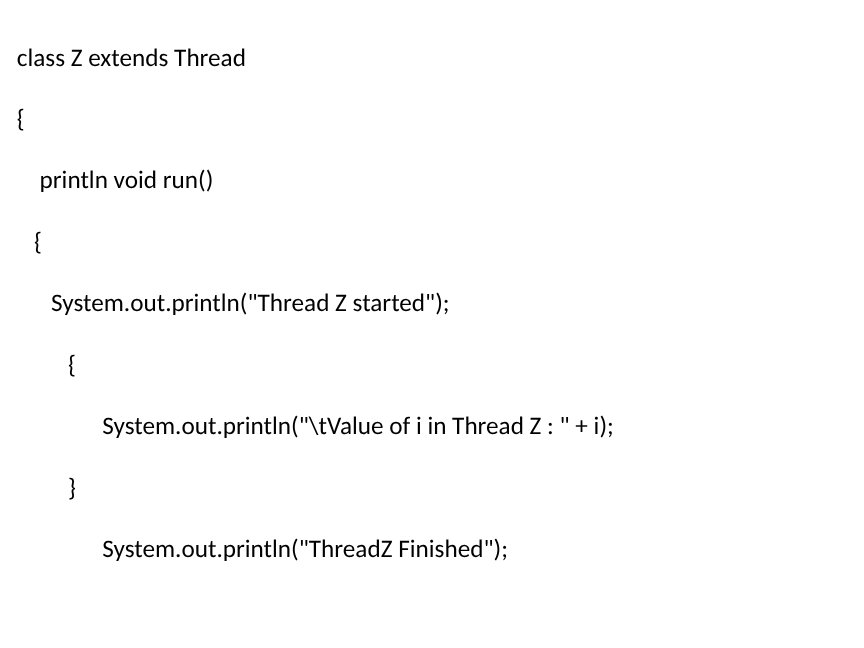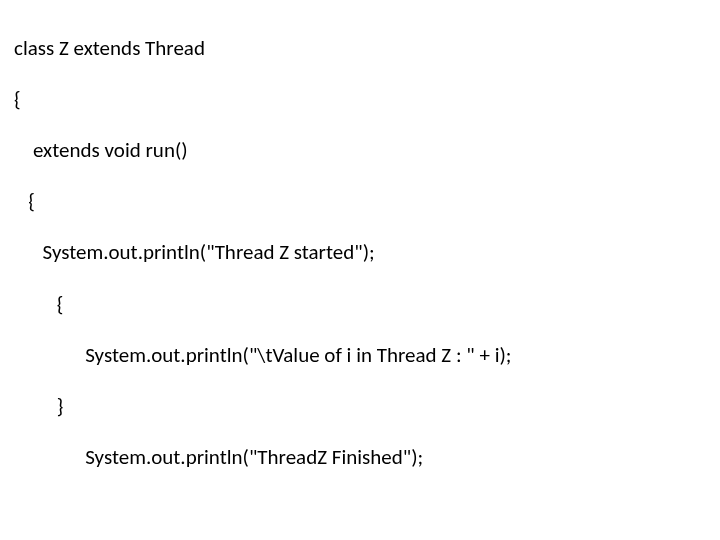--- a/index.html
+++ b/index.html
@@ -22,21 +22,21 @@
     white-space: pre;
   }
   .line { display: block; }
 </style>
 </head>
 <body>
 
 <div class="page">
 <span class="line">class Z extends Thread</span>
 <span class="line">{</span>
-<span class="line">    extends void run()</span>
+<span class="line">    println void run()</span>
 <span class="line">   {</span>
 <span class="line">      System.out.println("Thread Z started");</span>
 <span class="line">         {</span>
 <span class="line">               System.out.println("\tValue of i in Thread Z : " + i);</span>
 <span class="line">         }</span>
 <span class="line">               System.out.println("ThreadZ Finished");</span>
 
 
 
 

